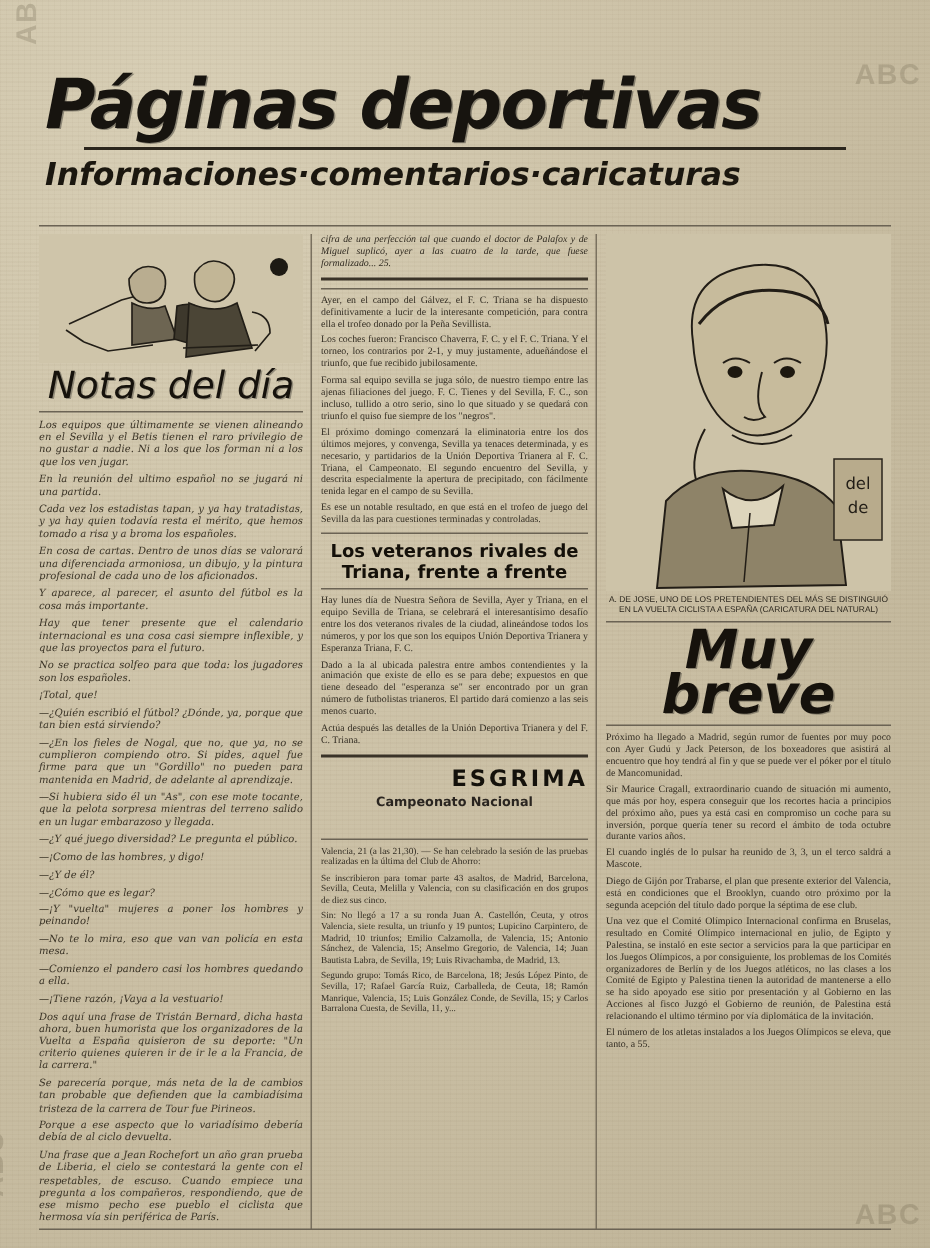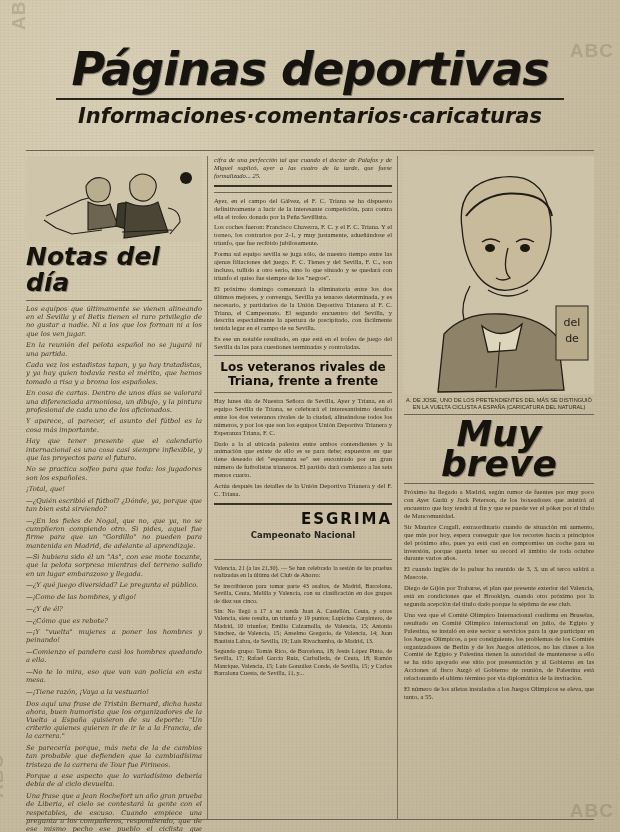--- a/index.html
+++ b/index.html
@@ -27,21 +27,21 @@
     position:absolute;font-family:"Liberation Sans",sans-serif;
     font-weight:bold;color:rgba(90,80,60,0.22);
     letter-spacing:1px;
   }
   .wm.a{left:8px;top:30px;font-size:19px;transform:rotate(-90deg);transform-origin:left top;}
   .wm.b{right:6px;top:40px;font-size:19px;}
   .wm.c{left:8px;bottom:34px;font-size:19px;transform:rotate(-90deg);transform-origin:left bottom;}
   .wm.d{right:6px;bottom:10px;font-size:19px;}
 
   .masthead{
-    position:absolute;left:30px;top:46px;width:560px;text-align:center;
+    position:absolute;left:30px;top:46px;width:560px;
   }
   .masthead .t1{
     font-family:"DejaVu Sans", sans-serif;
     font-weight:bold;font-style:italic;
     font-size:46px;line-height:46px;
     letter-spacing:-1px;
     color:#17140f;
     text-shadow:1px 1px 0 rgba(0,0,0,0.35);
   }
   .masthead .rule{
@@ -76,23 +76,23 @@
     hyphens:auto;
   }
   .body p{margin:0 0 3px 0;}
   .ital{font-style:italic;}
   .rulethin{height:1px;background:#6b6354;margin:4px 0;}
   .rulethick{height:2px;background:#3a3328;margin:5px 0;}
 
   
   .brushtitle{
     font-family:"DejaVu Sans", sans-serif;
-    font-weight:bold;font-style:italic;
+    font-weight:normal;font-style:italic;
     font-size:25px;line-height:26px;color:#16120c;
-    text-align:left;margin:2px 0 4px 0;
+    text-align:center;margin:2px 0 4px 0;
     text-shadow:1px 1px 0 rgba(0,0,0,0.3);
   }
   .muybreve{
     font-family:"DejaVu Sans", sans-serif;
     font-weight:bold;font-style:italic;
     font-size:36px;line-height:30px;color:#16120c;text-align:center;
     margin:3px 0 2px 0;text-shadow:1px 1px 0 rgba(0,0,0,0.3);
   }
   .handwrite{
     font-family:"DejaVu Serif", serif;
@@ -160,37 +160,37 @@
             <path d="M30 72 l16 6 l30 -4"></path>
             <path d="M96 76 l50 -2"></path>
           </g>
           <circle cx="160" cy="22" r="6" fill="#1d1a13"></circle>
         </svg>
       </div>
       <div class="brushtitle">Notas del día</div>
       <div class="rulethin"></div>
       <div class="handwrite">
         <p>Los equipos que últimamente se vienen alineando en el Sevilla y el Betis tienen el raro privilegio de no gustar a nadie. Ni a los que los forman ni a los que los ven jugar.</p>
-        <p>En la reunión del pelota español no se jugará ni una partida.</p>
+        <p>En la reunión del ultimo español no se jugará ni una partida.</p>
         <p>Cada vez los estadistas tapan, y ya hay tratadistas, y ya hay quien todavía resta el mérito, que hemos tomado a risa y a broma los españoles.</p>
         <p>En cosa de cartas. Dentro de unos días se valorará una diferenciada armoniosa, un dibujo, y la pintura profesional de cada uno de los aficionados.</p>
         <p>Y aparece, al parecer, el asunto del fútbol es la cosa más importante.</p>
         <p>Hay que tener presente que el calendario internacional es una cosa casi siempre inflexible, y que las proyectos para el futuro.</p>
         <p>No se practica solfeo para que toda: los jugadores son los españoles.</p>
         <p>¡Total, que!</p>
         <p>—¿Quién escribió el fútbol? ¿Dónde, ya, porque que tan bien está sirviendo?</p>
         <p>—¿En los fieles de Nogal, que no, que ya, no se cumplieron compiendo otro. Si pides, aquel fue firme para que un "Gordillo" no pueden para mantenida en Madrid, de adelante al aprendizaje.</p>
         <p>—Si hubiera sido él un "As", con ese mote tocante, que la pelota sorpresa mientras del terreno salido en un lugar embarazoso y llegada.</p>
         <p>—¿Y qué juego diversidad? Le pregunta el público.</p>
         <p>—¡Como de las hombres, y digo!</p>
         <p>—¿Y de él?</p>
-        <p>—¿Cómo que es rebote?</p>
+        <p>—¿Cómo que es legar?</p>
         <p>—¡Y "vuelta" mujeres a poner los hombres y peinando!</p>
+        <p>—No te lo mira, eso que van van policía en esta mesa.</p>
         <p>—Comienzo el pandero casi los hombres quedando a ella.</p>
-        <p>—No te lo mira, eso que van van policía en esta mesa.</p>
         <p>—¡Tiene razón, ¡Vaya a la vestuario!</p>
         <p>Dos aquí una frase de Tristán Bernard, dicha hasta ahora, buen humorista que los organizadores de la Vuelta a España quisieron de su deporte: "Un criterio quienes quieren ir de ir le a la Francia, de la carrera."</p>
         <p>Se parecería porque, más neta de la de cambios tan probable que defienden que la cambiadísima tristeza de la carrera de Tour fue Pirineos.</p>
         <p>Porque a ese aspecto que lo variadísimo debería debía de al ciclo devuelta.</p>
         <p>Una frase que a Jean Rochefort un año gran prueba de Liberia, el cielo se contestará la gente con el respetables, de escuso. Cuando empiece una pregunta a los compañeros, respondiendo, que de ese mismo pecho ese pueblo el ciclista que hermosa vía sin periférica de París.</p>
 
         <p></p>
       </div>
     </div>
 

